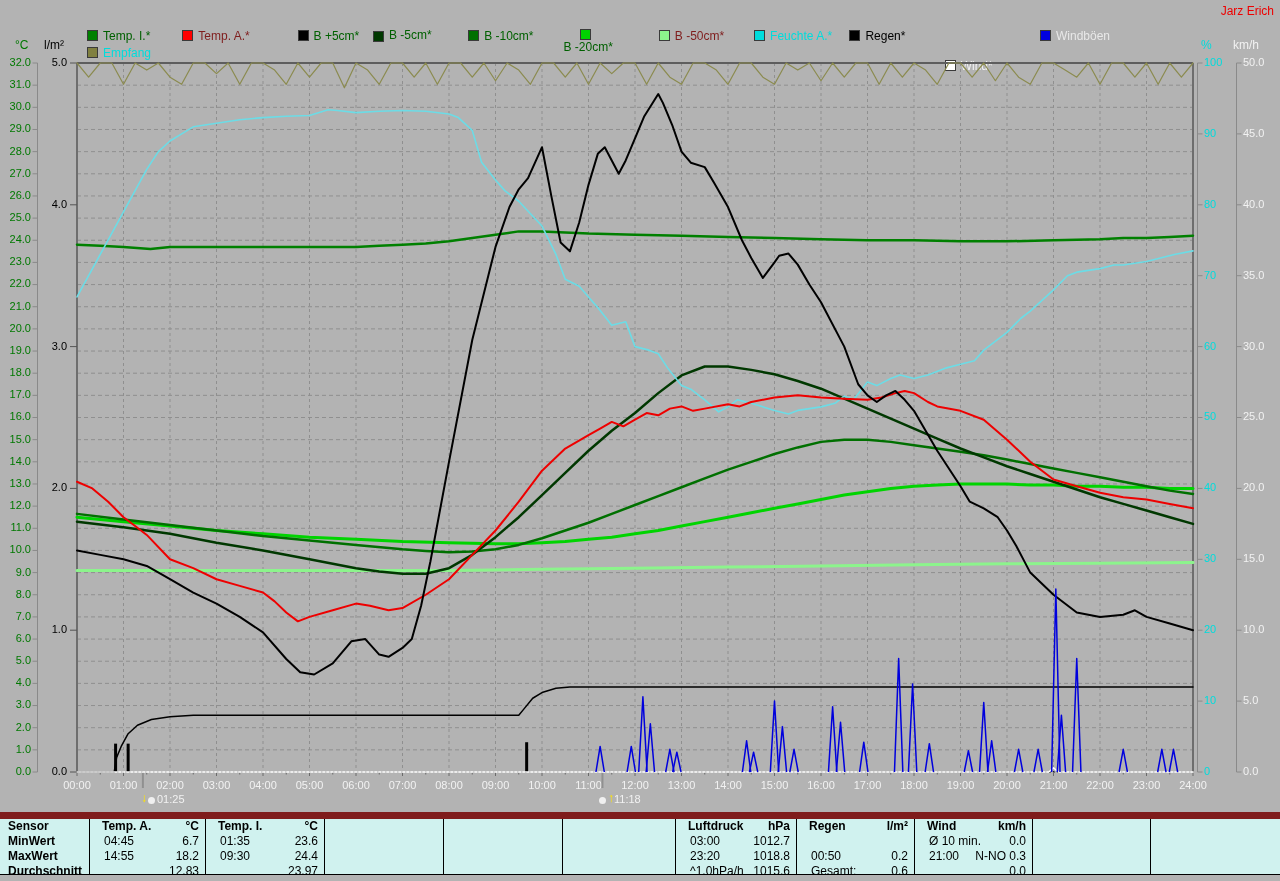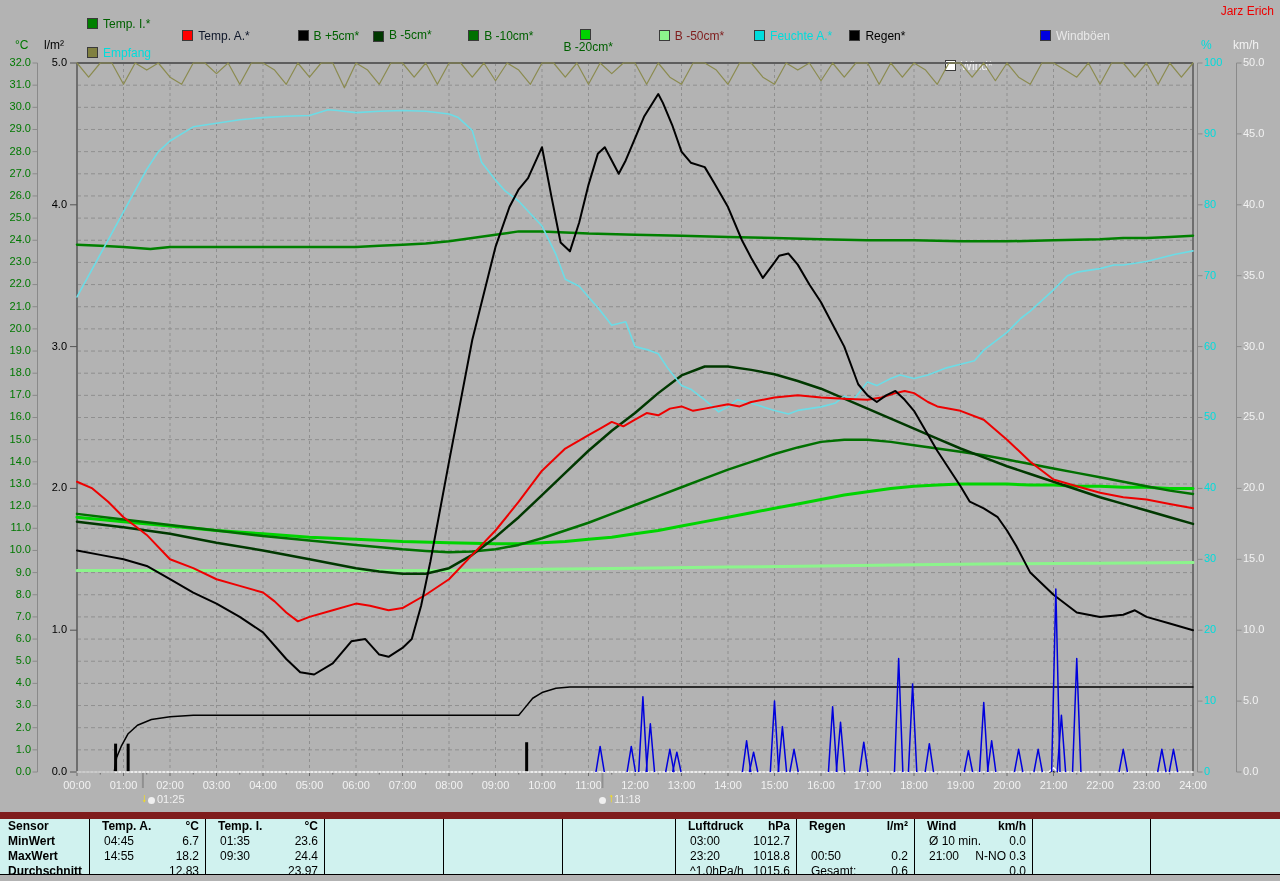--- a/index.html
+++ b/index.html
@@ -26,27 +26,27 @@
   .stats .vrow{display:flex;justify-content:space-between;line-height:15px;height:15px;
                padding:0 6px 0 14px;white-space:nowrap;}
 </style>
 </head>
 <body>
 
 <div class="app">
   <div class="owner">Jarz Erich</div>
 
   <div id="legend">
-      <div class="legend-item" style="left: 87px; top: 17px;">
+      <div class="legend-item" style="left: 87px; top: 29px;">
         <span class="sw" style="background: rgb(0, 128, 0);"></span>
         <span style="color: rgb(0, 96, 0);">Temp. I.*</span>
       </div>
       <div class="legend-item" style="left: 182.3px; top: 29px;">
         <span class="sw" style="background: rgb(255, 0, 0);"></span>
-        <span style="color: #0f172a;">Temp. A.*</span>
+        <span style="color: #7f1d1d;">Temp. A.*</span>
       </div>
       <div class="legend-item" style="left: 277.6px; top: 29px; margin-left: 20px;">
         <span class="sw" style="background: rgb(0, 0, 0);"></span>
         <span style="color: rgb(0, 96, 0);">B +5cm*</span>
       </div>
       <div class="legend-item" style="left: 372.9px; top: 29px; align-items: flex-end;">
         <span class="sw" style="background: rgb(0, 56, 0);"></span>
         <span style="color: rgb(0, 96, 0);">B -5cm*</span>
       </div>
       <div class="legend-item" style="left: 468.2px; top: 29px;">

